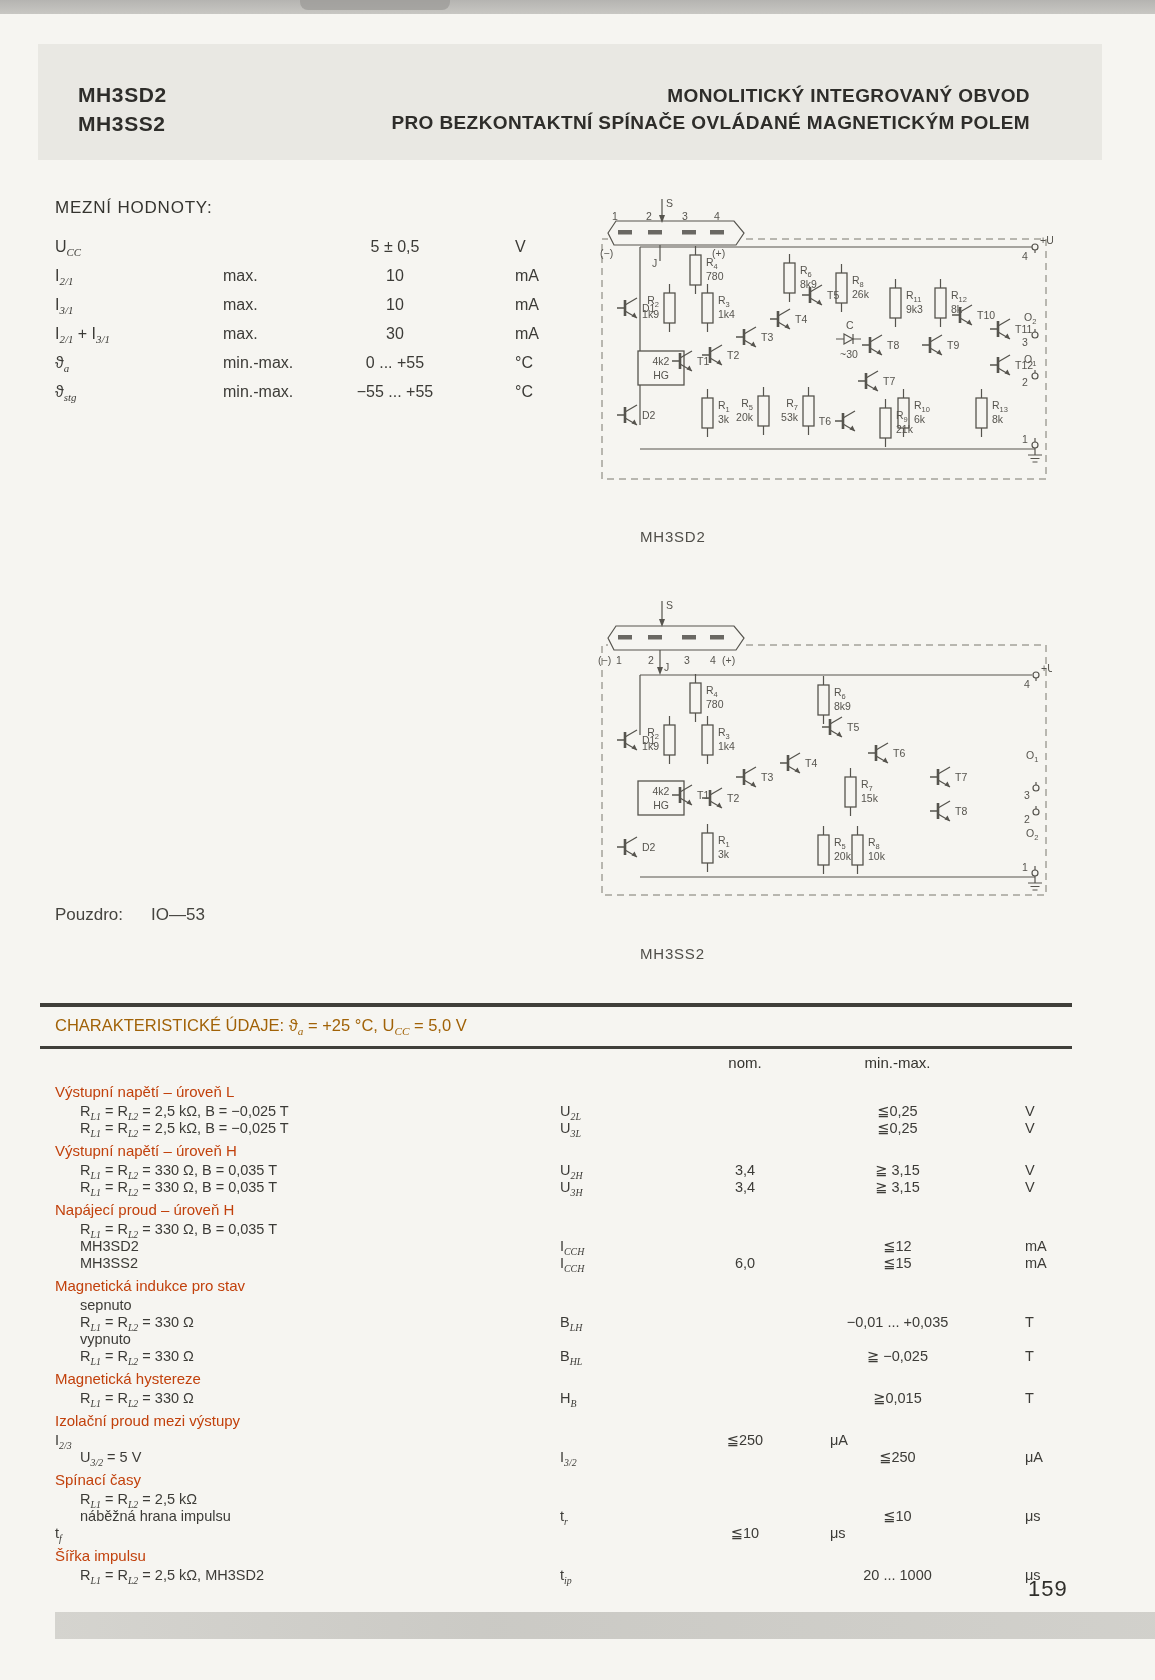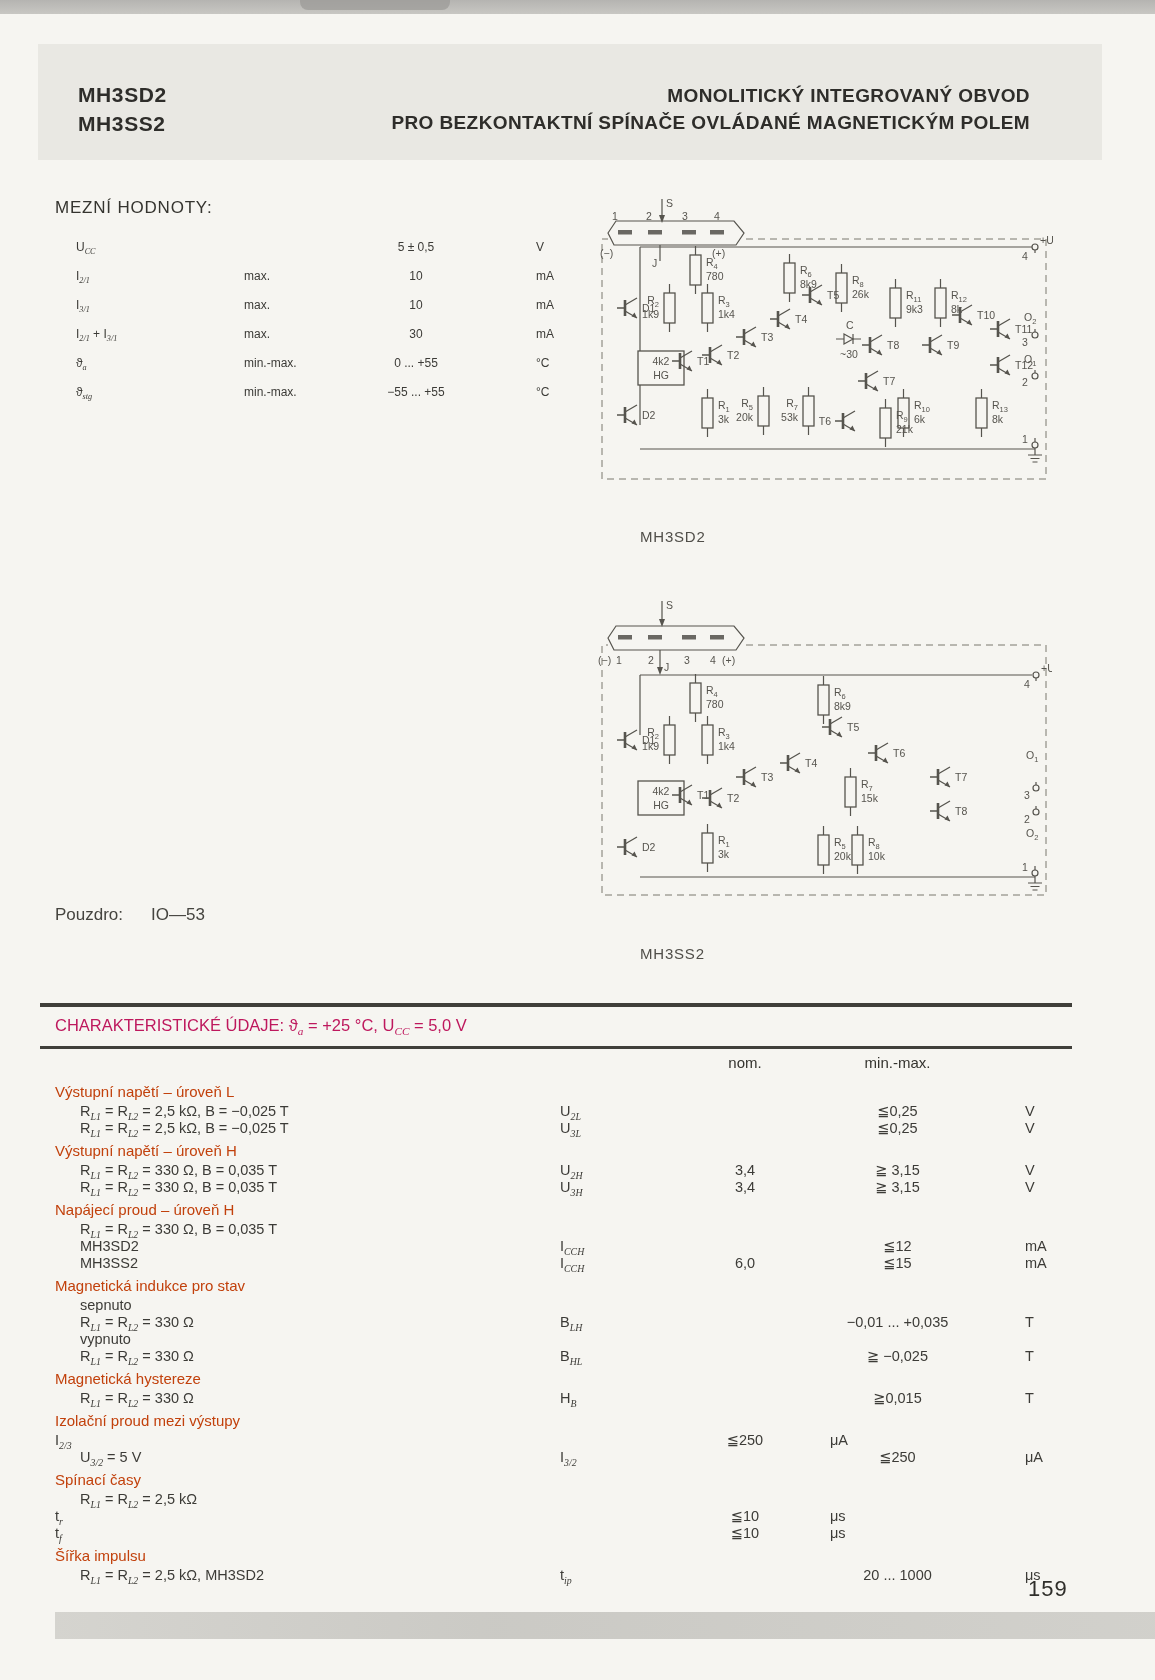--- a/index.html
+++ b/index.html
@@ -19,39 +19,39 @@
 
   .brand { position:absolute; left:78px; top:80px; font-size:21px; font-weight:bold;
     letter-spacing:.6px; color:#2e2d2a; line-height:29px; }
   .doc-title { position:absolute; right:125px; top:82px; text-align:right;
     font-size:19px; font-weight:bold; letter-spacing:.4px; color:#2e2d2a; line-height:27px; }
 
   .limits { position:absolute; left:55px; top:198px; width:560px; }
   .limits-title { font-size:17px; letter-spacing:.8px; color:#35342f; }
   .limits-rows { margin-top:14px; }
   .limits-row { display:grid; grid-template-columns:150px 110px 160px 110px;
-    height:29px; align-items:center; font-size:12px;margin-left:21px; }
+    height:29px; align-items:center; font-size:16px; }
   .limits-cond { padding-left:18px; }
   .limits-val  { text-align:center; }
   .limits-unit { padding-left:40px; }
 
   sub { font-size:68%; font-style:italic; font-family:"Liberation Serif", serif; line-height:0; }
 
   .schematic { position:absolute; }
   .schematic svg { display:block; }
   .wire  { fill:none; stroke:#56544e; stroke-width:1.2; }
   .wire-dash { fill:none; stroke:#7a786f; stroke-width:1; stroke-dasharray:7 5; }
   .caption { position:absolute; font-size:15px; letter-spacing:.8px; color:#504e49; }
 
   .pouzdro { position:absolute; left:55px; top:905px; font-size:17px; color:#45443f; }
   .pouzdro .val { margin-left:28px; }
 
   .char-header { position:absolute; left:40px; top:1003px; width:1017px;
     border-top:4px solid #403f3a; border-bottom:3px solid #403f3a;
-    padding:9px 0 11px 15px; font-size:16.5px; color:#be185d; }
+    padding:9px 0 11px 15px; font-size:16.5px; color:#a16207; }
   .char-colheads { position:absolute; left:55px; top:1054px; width:1010px;
     display:grid; grid-template-columns:505px 130px 110px 195px 70px;
     font-size:15px; font-weight:normal; color:#35342f; }
   .char-colheads .nom, .char-rows .nom { text-align:center; }
   .char-colheads .minmax, .char-rows .minmax { text-align:center; }
   .char-rows { position:absolute; left:55px; top:1077px; width:1010px; }
   .char-section { font-size:15px; height:19px; margin-top:6px; color:#c2410c; }
   .char-row { display:grid; grid-template-columns:505px 130px 110px 195px 70px;
     height:17px; align-items:center; font-size:14.5px; color:#3c3b37; }
   .char-row .lbl { padding-left:25px; }
@@ -694,20 +694,21 @@
       </div>
       <div class="char-section">Spínací časy</div>
       <div class="char-row">
         <div class="lbl">R<sub>L1</sub> = R<sub>L2</sub> = 2,5 kΩ</div>
         <div class="sym"></div>
         <div class="nom"></div>
         <div class="minmax"></div>
         <div class="unit"></div>
       </div>
       <div class="char-row">
+        <div class="lbl">náběžná hrana impulsu</div>
         <div class="sym">t<sub>r</sub></div>
         <div class="nom"></div>
         <div class="minmax">≦10</div>
         <div class="unit">μs</div>
       </div>
       <div class="char-row">
         <div class="sym">t<sub>f</sub></div>
         <div class="nom"></div>
         <div class="minmax">≦10</div>
         <div class="unit">μs</div>

